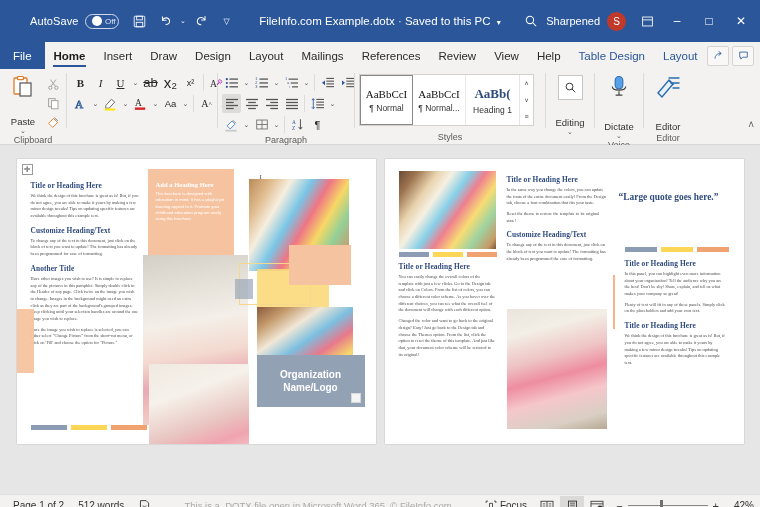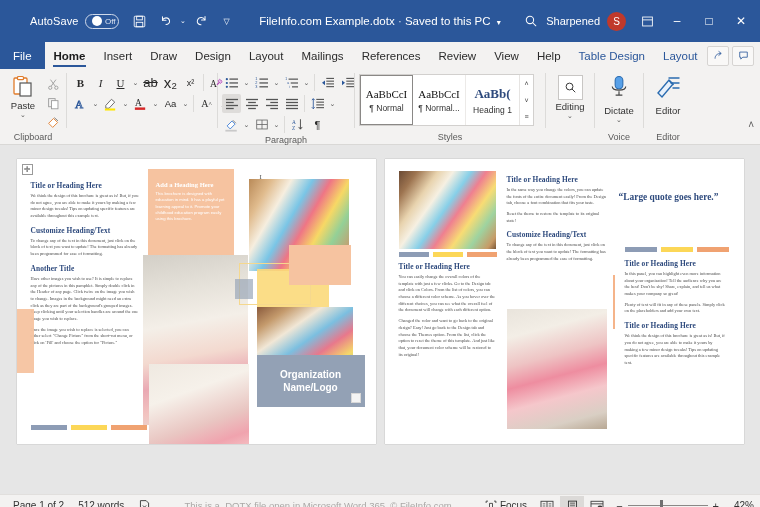--- a/index.html
+++ b/index.html
@@ -80,21 +80,21 @@
     font-size: 9px; color: #5a5a5a; text-align: center; height: 13px; line-height: 13px;
     position: relative;
   }
   .grp-sep { width: 1px; background: #dcdbd9; margin: 4px 0 16px; }
 
   
   .clip { display: flex; align-items: flex-start; gap: 2px; }
   .bigbtn {
     display: flex; flex-direction: column; align-items: center; width: 42px; padding-top: 2px;
   }
-  .bigbtn .lbl { font-size: 9.5px; color: #333; margin-top: 1px; }
+  .bigbtn .lbl { font-size: 9.5px; color: #333; margin-top: 17px; }
   .bigbtn .cv { font-size: 7px; color: #555; line-height: 7px; }
   .clip-small { display: flex; flex-direction: column; gap: 3px; padding-top: 3px; }
   .clip-small div { width: 18px; height: 16px; display: flex; align-items: center; justify-content: center; }
 
   
   .fontgrp { display: flex; flex-direction: column; gap: 2px; }
   .frow { display: flex; align-items: center; gap: 1px; }
   .combo {
     height: 18px; border: 1px solid #c8c6c4; background: #fff; font-size: 10px;
     display: flex; align-items: center; padding: 0 3px; color: #222;

